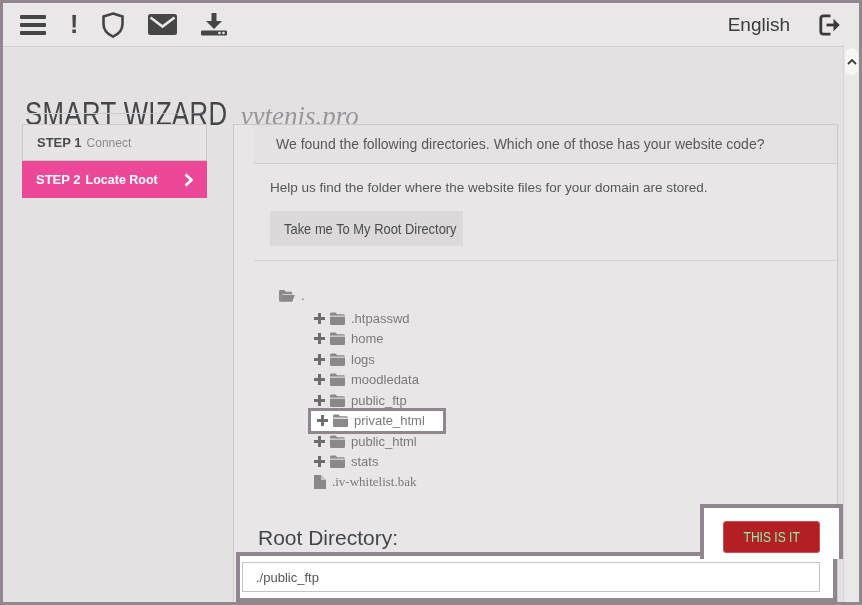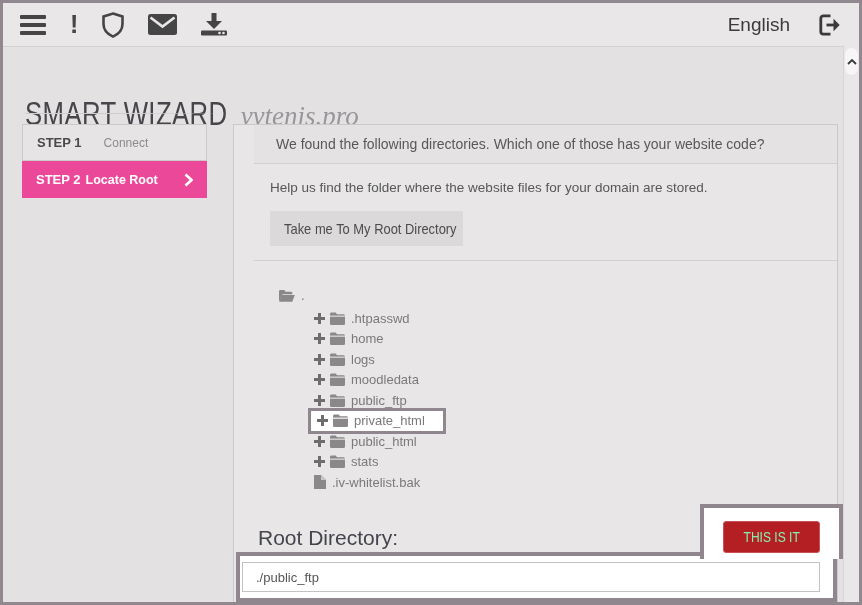--- a/index.html
+++ b/index.html
@@ -44,21 +44,21 @@
     position:absolute; left:22px; top:110px; width:200px; height:1px;
     background:linear-gradient(to right,#cfcdce 55%, rgba(207,205,206,0));
   }
 
   
   .sidebar { position:absolute; left:19px; top:121px; width:185px; }
   .step {
     padding:10px 14px; font-size:13px; display:flex; align-items:center; cursor:pointer;
   }
   .step--inactive { background:#e6e4e4; border:1px solid #cbc9c9; color:#4a4a4a; }
-  .step--inactive .step-num { font-weight:bold; color:#4a4a4a; margin-right:22px; }
+  .step--inactive .step-num { font-weight:bold; color:#4a4a4a; margin-right:5px; }
   .step--inactive .step-lbl { color:#8d8b8b; font-size:12px; }
   .step--active { background:#ec4899; color:#fff; padding:11px 14px; }
   .step--active .step-num { font-weight:bold; margin-right:5px; }
   .step--active .step-lbl { font-weight:bold; font-size:12.5px; }
   .step-chev { margin-left:auto; display:flex; }
 
   
   .panel {
     position:absolute; left:230px; top:121px; width:605px; bottom:0;
     background:#e8e6e7; border:1px solid #cbc9c9; border-bottom:none;padding-left:20px;
@@ -79,21 +79,21 @@
   
   .tree { padding:26px 20px 0 24px; font-size:13px; color:#7b7979; }
   .tree-root { display:flex; align-items:center; gap:6px; height:17px; margin-bottom:4px; }
   .tree-row { display:flex; align-items:center; gap:5px; height:20.5px; margin-left:36px; cursor:pointer; }
   .tree-row .lbl { padding-left:1px; }
   .hl-box {
     display:inline-flex; align-items:center; gap:5px;
     background:#fff; border:3px solid #90868e; height:26px;
     margin:-3px 0 -2.5px 30px; padding:0 18px 0 6px; cursor:pointer;
   }
-  .file-row { display:flex; align-items:center; gap:6px; height:20.5px; margin-left:36px; }
+  .file-row { display:flex; align-items:center; gap:6px; height:20.5px; margin-left:36px;font-family:Liberation Serif, serif; }
 
   
   .rootdir-label { position:absolute; left:255px; top:523px; font-size:21px; color:#44444c; }
   .callout-btn {
     position:absolute; left:697px; top:501px; width:143px; height:55px;
     background:#fff; border:4px solid #90868e; border-bottom:none; z-index:3;
     display:flex; align-items:center; justify-content:center;
   }
   .thisisit {
     width:97px; height:32px; margin-top:6px;

